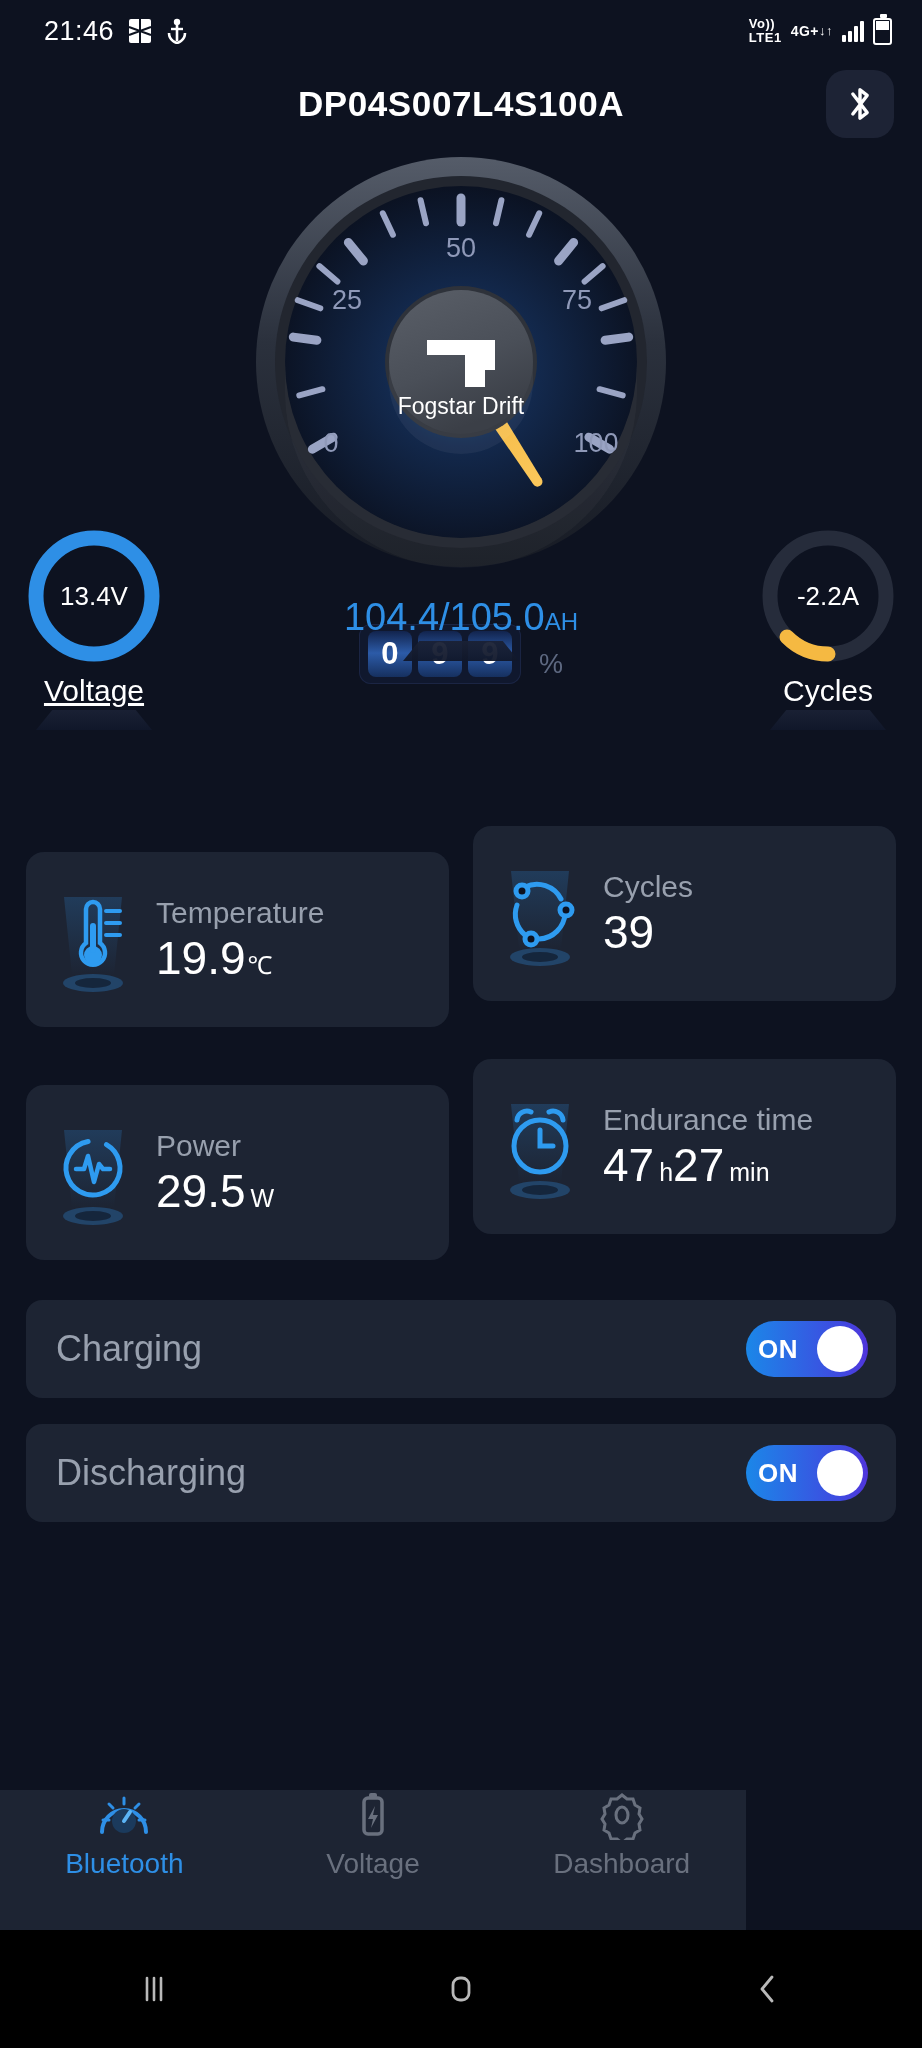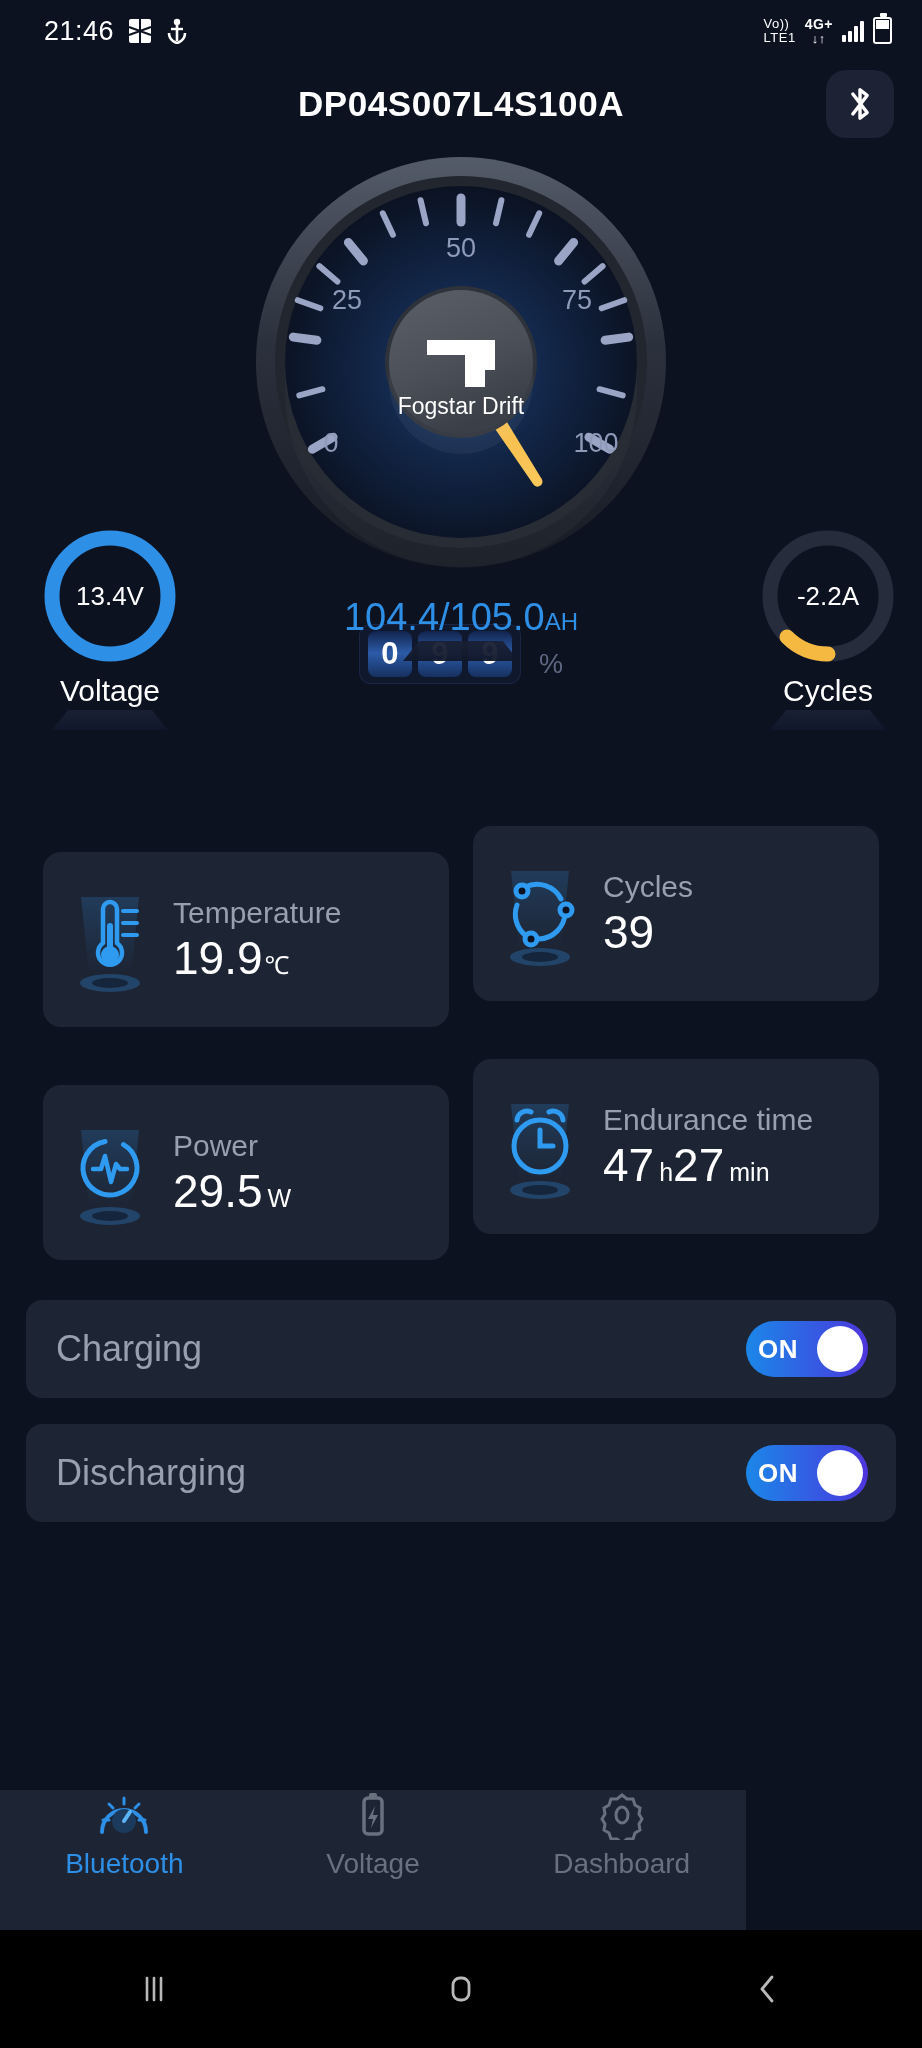--- a/index.html
+++ b/index.html
@@ -12,22 +12,22 @@
 
   
   .statusbar{
     height:62px; display:flex; align-items:center; justify-content:space-between;
     padding:0 30px 0 44px; font-size:27px; letter-spacing:.5px;
   }
   .sb-left{display:flex;align-items:center;gap:14px;}
   .sb-right{display:flex;align-items:center;gap:9px;}
   .sim-icon{width:24px;height:26px;display:block;}
   .anchor-icon{width:22px;height:26px;display:block;}
-  .volte{font-size:13px;line-height:1.05;text-align:left;font-weight:normal;}
-  .net{font-size:14px;line-height:1.05;font-weight:bold;display:flex;flex-direction:column;align-items:center}
+  .volte{font-size:13px;line-height:1.05;text-align:left;font-weight:bold;}
+  .net{font-size:14px;line-height:1.05;font-weight:bold;display:flex;align-items:center}
   .bars{display:flex;align-items:flex-end;gap:2px;height:22px;}
   .bars i{display:block;width:4px;background:#fff;border-radius:1px;}
   .bars i:nth-child(1){height:7px}
   .bars i:nth-child(2){height:11px}
   .bars i:nth-child(3){height:16px}
   .bars i:nth-child(4){height:21px}
   .batt{width:19px;height:27px;border:2px solid #fff;border-radius:3px;position:relative;}
   .batt:before{content:"";position:absolute;top:-6px;left:5px;width:7px;height:4px;background:#fff;border-radius:1px;}
   .batt i{position:absolute;left:1px;right:1px;top:1px;height:9px;background:#fff;display:block;}
 
@@ -66,21 +66,21 @@
   .pedestal{
     width:116px;height:20px;margin:2px auto 0;
     background:linear-gradient(180deg,#1a2135 0%,#10172a 100%);
     clip-path:polygon(14% 0,86% 0,100% 100%,0 100%);
     opacity:.95;
   }
   .cap-val{font-size:38px;color:#2e8fe6;font-weight:normal;}
   .cap-unit{font-size:24px;color:#2e8fe6;}
 
   
-  .cards{padding:0 43px;display:grid;grid-template-columns:1fr 1fr;gap:32px 24px;margin-top:6px;}
+  .cards{padding:0 26px;display:grid;grid-template-columns:1fr 1fr;gap:32px 24px;margin-top:6px;}
   .card{
     background:#1d2433;border-radius:18px;height:175px;
     display:flex;align-items:center;gap:10px;padding:0 8px 0 14px;
   }
   .card.offset{margin-top:-26px;}
   .card.offset2{margin-top:26px;}
   .holo{width:106px;height:122px;flex:0 0 106px;}
   .c-text{display:flex;flex-direction:column;justify-content:center;gap:4px;}
   .c-label{font-size:30px;color:#98a0ae;}
   .c-value{font-size:46px;color:#fff;line-height:1.05;display:flex;align-items:baseline;}
@@ -250,21 +250,21 @@
       <div class="digit">0</div>
       <div class="digit">9</div>
       <div class="digit">9</div>
     </div>
     <div class="pct">%</div>
   </div>
 </div>
 
 <div class="meters">
 
-  <div class="meter" style="left:40px;top:-130px;">
+  <div class="meter" style="left:24px;top:-130px;text-decoration:underline;">
     <svg width="140" height="140" viewBox="0 0 140 140">
       <circle cx="70" cy="70" r="58" fill="none" stroke="#2e8fe6" stroke-width="15"></circle>
       <text x="70" y="79" fill="#fff" font-family="Liberation Sans, sans-serif" font-size="26" text-anchor="middle">13.4V</text>
     </svg>
     <div class="m-label">Voltage</div>
     <div class="pedestal"></div>
   </div>
 
   <div class="meter" style="left:50%;transform:translateX(-50%);top:-60px;">
     <div>

